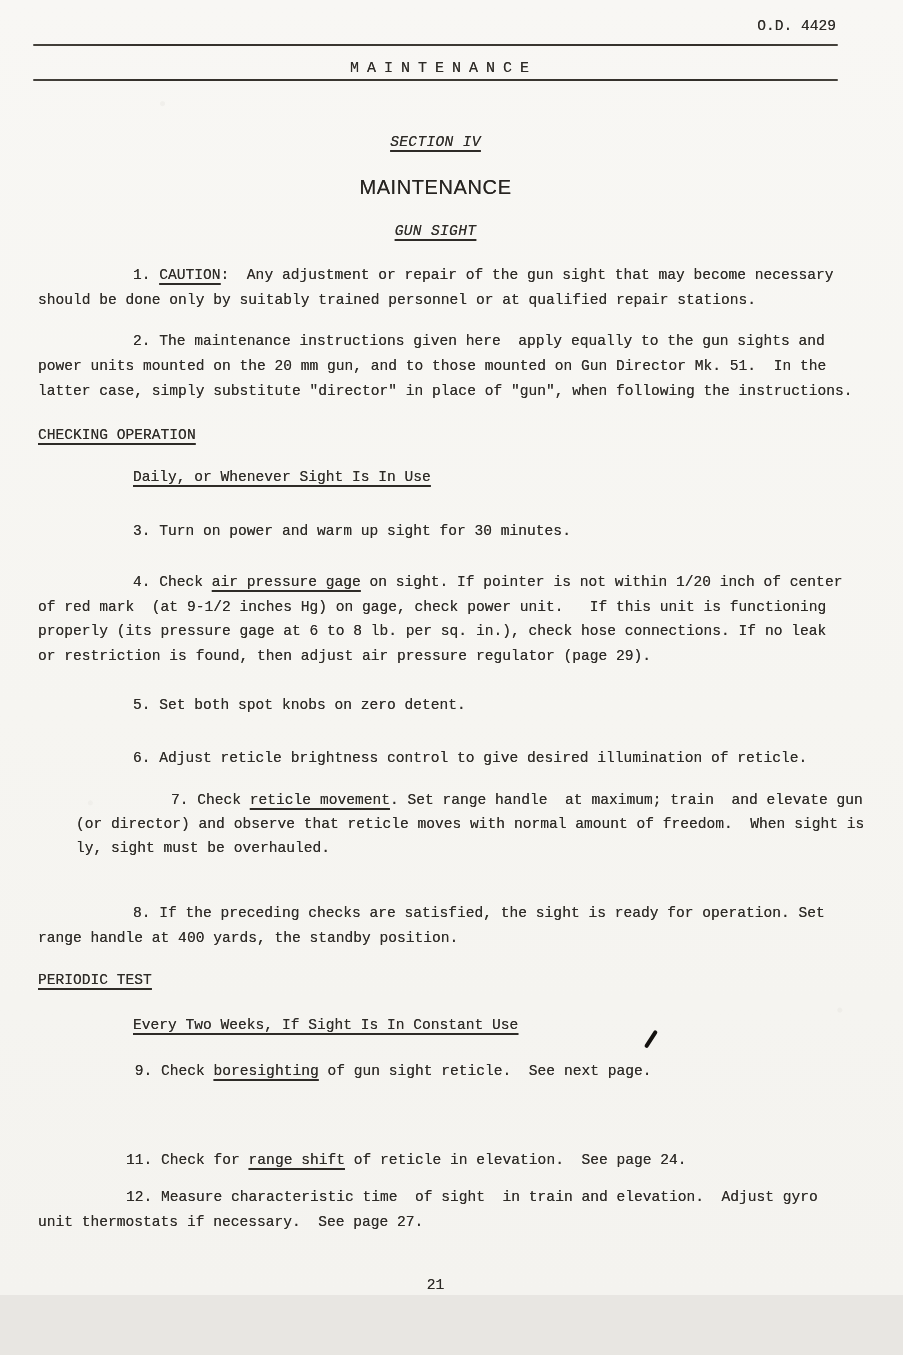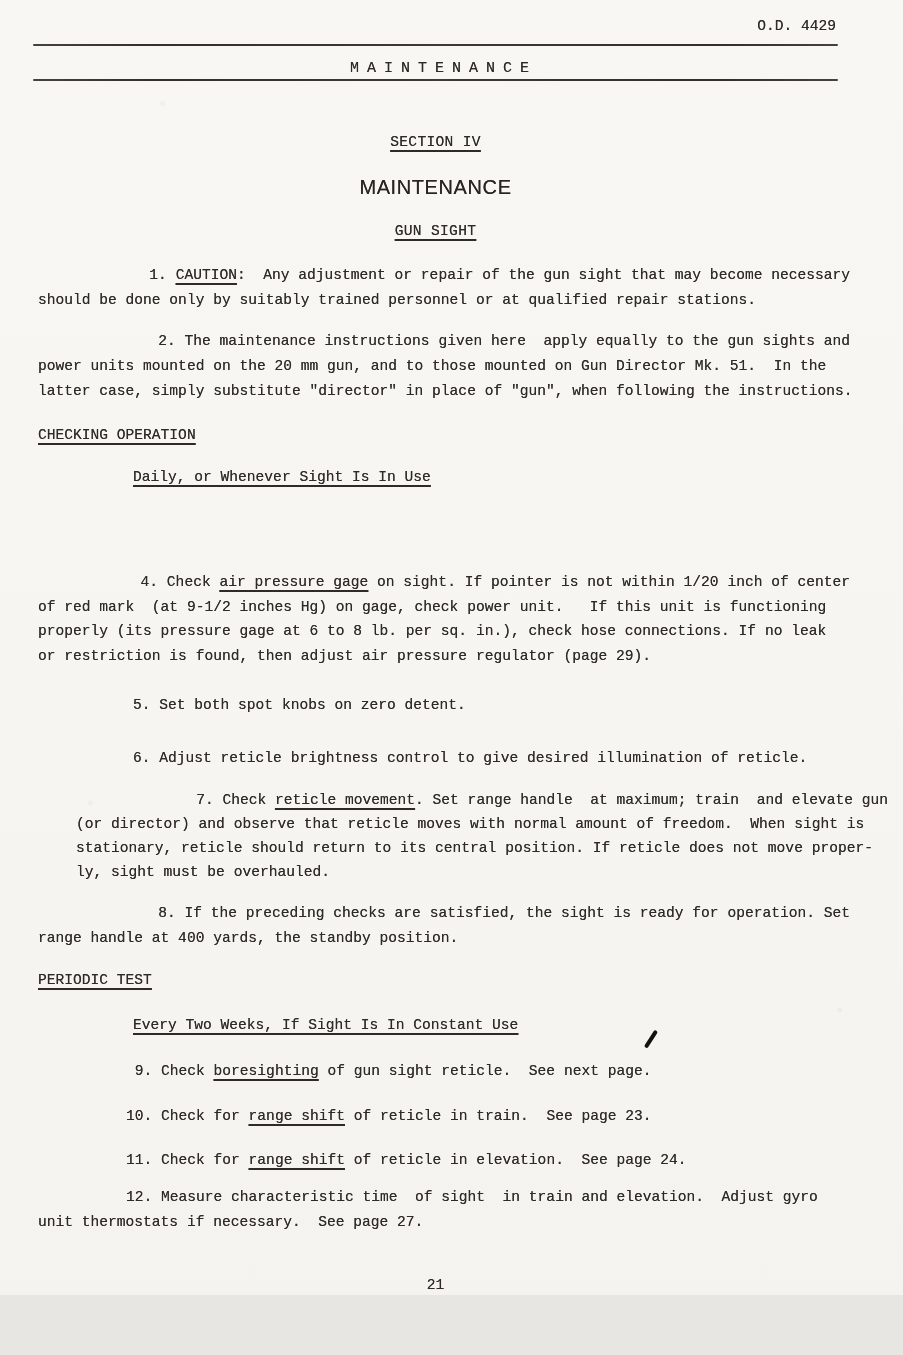--- a/index.html
+++ b/index.html
@@ -17,27 +17,27 @@
     font-family:"Liberation Mono","DejaVu Sans Mono",monospace;
     font-size:14.6px;
     color:#2e2b27;
     overflow:hidden;
   }
   .abs{position:absolute;}
   .line{white-space:pre;line-height:25px;text-shadow:0 0 .5px rgba(46,43,39,.75);}
   .u{text-decoration:underline;text-decoration-thickness:1.5px;text-underline-offset:3.5px;}
   .center-col{left:33px;width:805px;text-align:center;}
   .rule{left:33px;width:805px;height:2px;background:linear-gradient(90deg,#45423c,#332f2a 15%,#3d3a34 50%,#322e29 85%,#45423c);border-radius:1px;}
-  .heading{letter-spacing:.3px;}
+  .heading{letter-spacing:.3px;font-style:italic;}
   .chapter-title{font-family:"Liberation Sans","DejaVu Sans",sans-serif;font-size:20px;letter-spacing:.6px;color:#272421;text-shadow:0 0 .4px rgba(39,36,33,.8);}
   .running{letter-spacing:8px;font-size:15px;padding-left:8px;}
   .para{left:38px;width:812px;}
   .lh245 .line{line-height:24.5px;}
   .lh24 .line{line-height:24px;}
-  .indent95{padding-left:95px;text-align:right;}
+  .indent95{padding-left:95px;}
   .indent88{padding-left:88px;}
   .pen-mark{left:649px;top:1029px;width:3.5px;height:20px;background:#14120f;border-radius:2px;transform:rotate(33deg);}
 </style>
 </head>
 <body>
 
 <div class="page">
 
   <div class="abs line" style="top:14px;right:67px;">O.D. 4429</div>
 
@@ -57,53 +57,52 @@
   <div class="abs para" style="top:329px;">
     <div class="line indent95">2. The maintenance instructions given here  apply equally to the gun sights and</div>
     <div class="line">power units mounted on the 20 mm gun, and to those mounted on Gun Director Mk. 51.  In the</div>
     <div class="line">latter case, simply substitute "director" in place of "gun", when following the instructions.</div>
   </div>
 
   <div class="abs line" style="top:423px;left:38px;"><span class="u">CHECKING OPERATION</span></div>
 
   <div class="abs line" style="top:465px;left:133px;"><span class="u">Daily, or Whenever Sight Is In Use</span></div>
 
+  <div class="abs line" style="top:519px;left:133px;">3. Turn on power and warm up sight for 30 minutes.</div>
 
   <div class="abs para lh245" style="top:570px;">
     <div class="line indent95"><span>4. Check </span><span class="u">air pressure gage</span><span> on sight. If pointer is not within 1/20 inch of center</span></div>
     <div class="line">of red mark  (at 9-1/2 inches Hg) on gage, check power unit.   If this unit is functioning</div>
     <div class="line">properly (its pressure gage at 6 to 8 lb. per sq. in.), check hose connections. If no leak</div>
     <div class="line">or restriction is found, then adjust air pressure regulator (page 29).</div>
   </div>
 
   <div class="abs line" style="top:693px;left:133px;">5. Set both spot knobs on zero detent.</div>
 
   <div class="abs line" style="top:746px;left:133px;">6. Adjust reticle brightness control to give desired illumination of reticle.</div>
 
   <div class="abs para lh24" style="top:788px;margin-left:38px;">
     <div class="line indent95"><span>7. Check </span><span class="u">reticle movement</span><span>. Set range handle  at maximum; train  and elevate gun</span></div>
     <div class="line">(or director) and observe that reticle moves with normal amount of freedom.  When sight is</div>
-    <div class="line">stationary, reticle should return to its central position. If reticle does not move proper-</div>
     <div class="line">ly, sight must be overhauled.</div>
   </div>
 
   <div class="abs para" style="top:901px;">
     <div class="line indent95">8. If the preceding checks are satisfied, the sight is ready for operation. Set</div>
     <div class="line">range handle at 400 yards, the standby position.</div>
   </div>
 
   <div class="abs line" style="top:968px;left:38px;"><span class="u">PERIODIC TEST</span></div>
 
   <div class="abs line" style="top:1013px;left:133px;"><span class="u">Every Two Weeks, If Sight Is In Constant Use</span></div>
 
   <div class="abs pen-mark"></div>
 
   <div class="abs line" style="top:1059px;left:126px;"><span> 9. Check </span><span class="u">boresighting</span><span> of gun sight reticle.  See next page.</span></div>
 
-  <div class="abs line" style="top:1104px;left:126px;"><span>10. Check for </span><span class="u">range shift</span><span> of reticle in train.  See page 23.</span></div>
 
   <div class="abs line" style="top:1148px;left:126px;"><span>11. Check for </span><span class="u">range shift</span><span> of reticle in elevation.  See page 24.</span></div>
 
   <div class="abs para" style="top:1185px;">
     <div class="line indent88">12. Measure characteristic time  of sight  in train and elevation.  Adjust gyro</div>
     <div class="line">unit thermostats if necessary.  See page 27.</div>
   </div>
 
   <div class="abs center-col line" style="top:1253px;margin-top:20px;">21</div>
 

